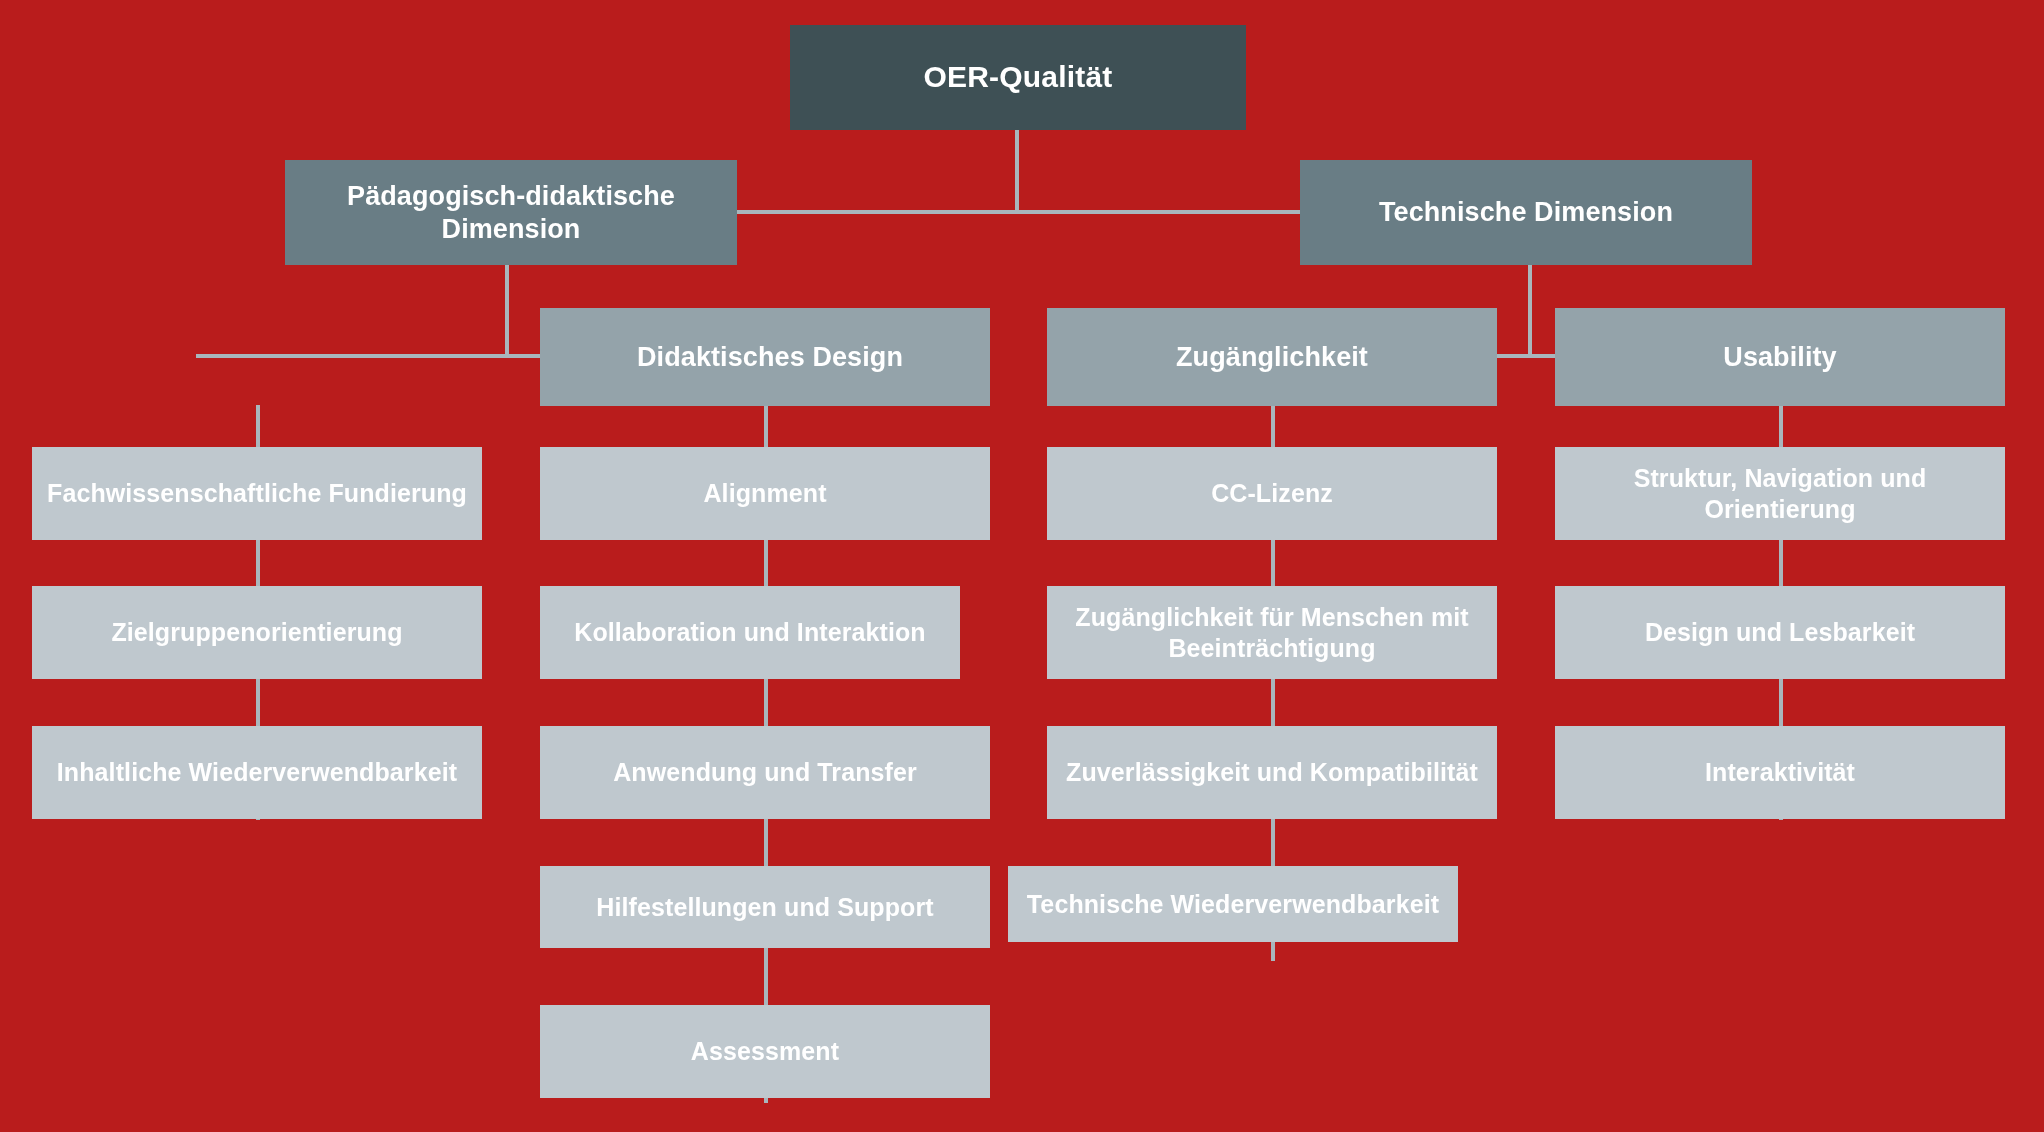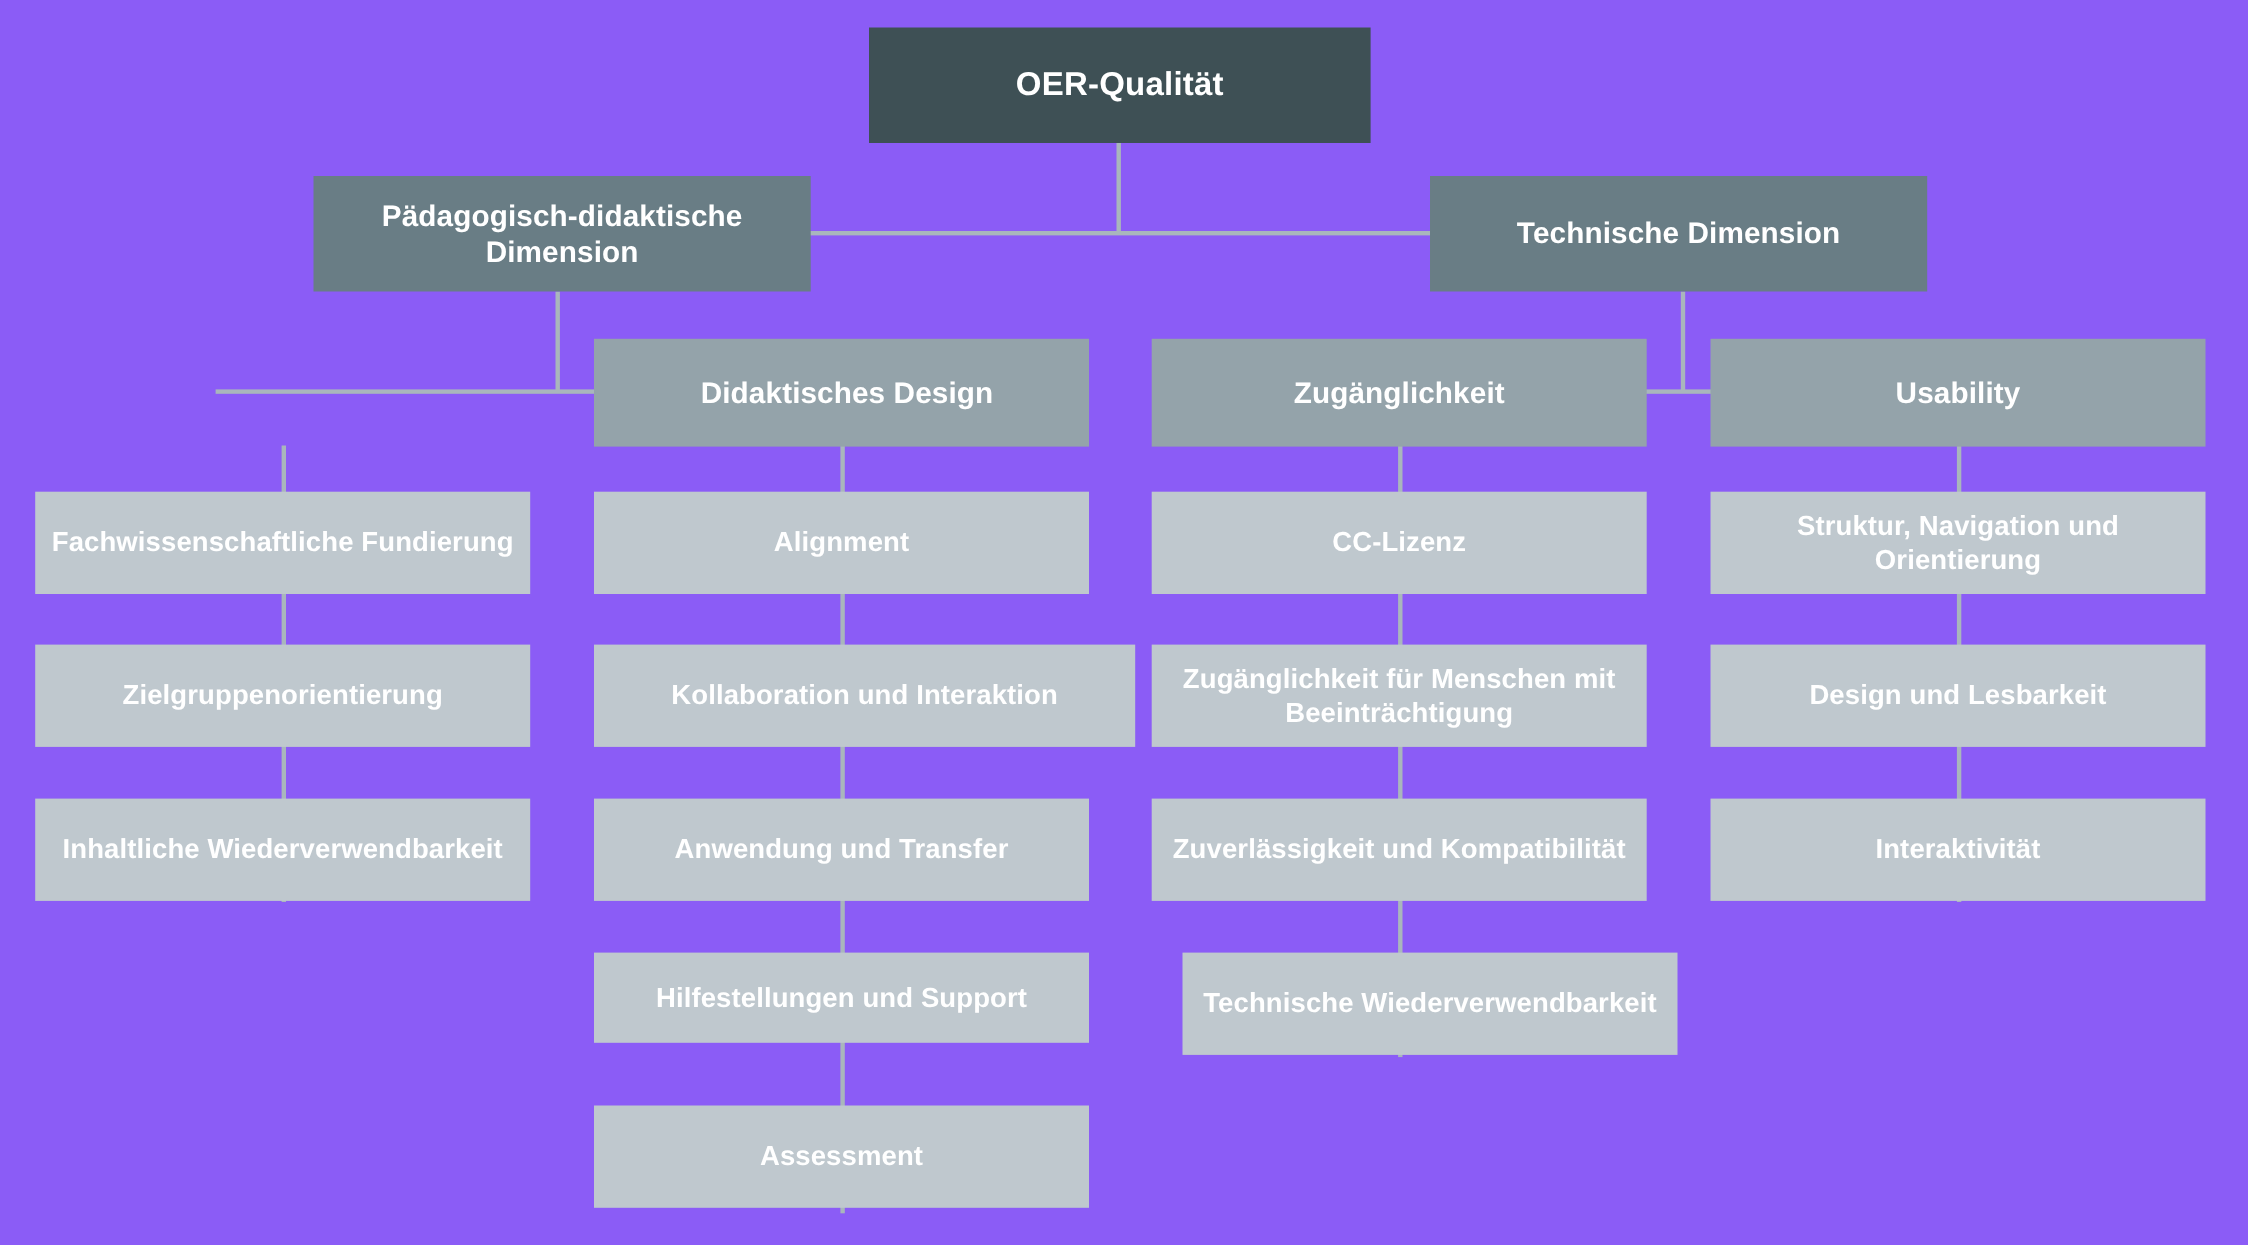--- a/index.html
+++ b/index.html
@@ -1,21 +1,21 @@
 <!DOCTYPE html>
 <html><head>
 <meta charset="utf-8">
 <style>
   html,body{margin:0;padding:0;background:#ffffff;}
   body{
     width:2044px;height:1132px;
     font-family:"Liberation Sans","DejaVu Sans",sans-serif;
     -webkit-font-smoothing:antialiased;
   }
-  #canvas{position:relative;width:2044px;height:1132px;overflow:hidden;background:#8b5cf6;}
+  #canvas{position:relative;width:2044px;height:1132px;overflow:hidden;background:#b91c1c;}
 
   .box{
     position:absolute;
     display:flex;align-items:center;justify-content:center;
     text-align:center;
     color:#ffffff;
     font-weight:bold;
     line-height:1.22;
     box-sizing:border-box;
     padding:4px 10px;
@@ -67,35 +67,35 @@
   <div class="box lvl-cat" style="left:1555px;top:308px;width:450px;height:98px;">Usability</div>
 
   <div class="box lvl-leaf" style="left:32px;top:447px;width:450px;height:93px;">Fachwissenschaftliche Fundierung</div>
 
   <div class="box lvl-leaf" style="left:32px;top:586px;width:450px;height:93px;">Zielgruppenorientierung</div>
 
   <div class="box lvl-leaf" style="left:32px;top:726px;width:450px;height:93px;">Inhaltliche Wiederverwendbarkeit</div>
 
   <div class="box lvl-leaf" style="left:540px;top:447px;width:450px;height:93px;">Alignment</div>
 
-  <div class="box lvl-leaf" style="left:540px;top:586px;width:492px;height:93px;">Kollaboration und Interaktion</div>
+  <div class="box lvl-leaf" style="left:540px;top:586px;width:420px;height:93px;">Kollaboration und Interaktion</div>
 
   <div class="box lvl-leaf" style="left:540px;top:726px;width:450px;height:93px;">Anwendung und Transfer</div>
 
   <div class="box lvl-leaf" style="left:540px;top:866px;width:450px;height:82px;">Hilfestellungen und Support</div>
 
   <div class="box lvl-leaf" style="left:540px;top:1005px;width:450px;height:93px;">Assessment</div>
 
   <div class="box lvl-leaf" style="left:1047px;top:447px;width:450px;height:93px;">CC-Lizenz</div>
 
   <div class="box lvl-leaf" style="left:1047px;top:586px;width:450px;height:93px;">Zugänglichkeit für Menschen mit Beeinträchtigung</div>
 
   <div class="box lvl-leaf" style="left:1047px;top:726px;width:450px;height:93px;">Zuverlässigkeit und Kompatibilität</div>
 
-  <div class="box lvl-leaf" style="left:1075px;top:866px;width:450px;height:93px;">Technische Wiederverwendbarkeit</div>
+  <div class="box lvl-leaf" style="left:1008px;top:866px;width:450px;height:76px;">Technische Wiederverwendbarkeit</div>
 
   <div class="box lvl-leaf" style="left:1555px;top:447px;width:450px;height:93px;">Struktur, Navigation und Orientierung</div>
 
   <div class="box lvl-leaf" style="left:1555px;top:586px;width:450px;height:93px;">Design und Lesbarkeit</div>
 
   <div class="box lvl-leaf" style="left:1555px;top:726px;width:450px;height:93px;">Interaktivität</div>
 
 </div>
 
 </body></html>

